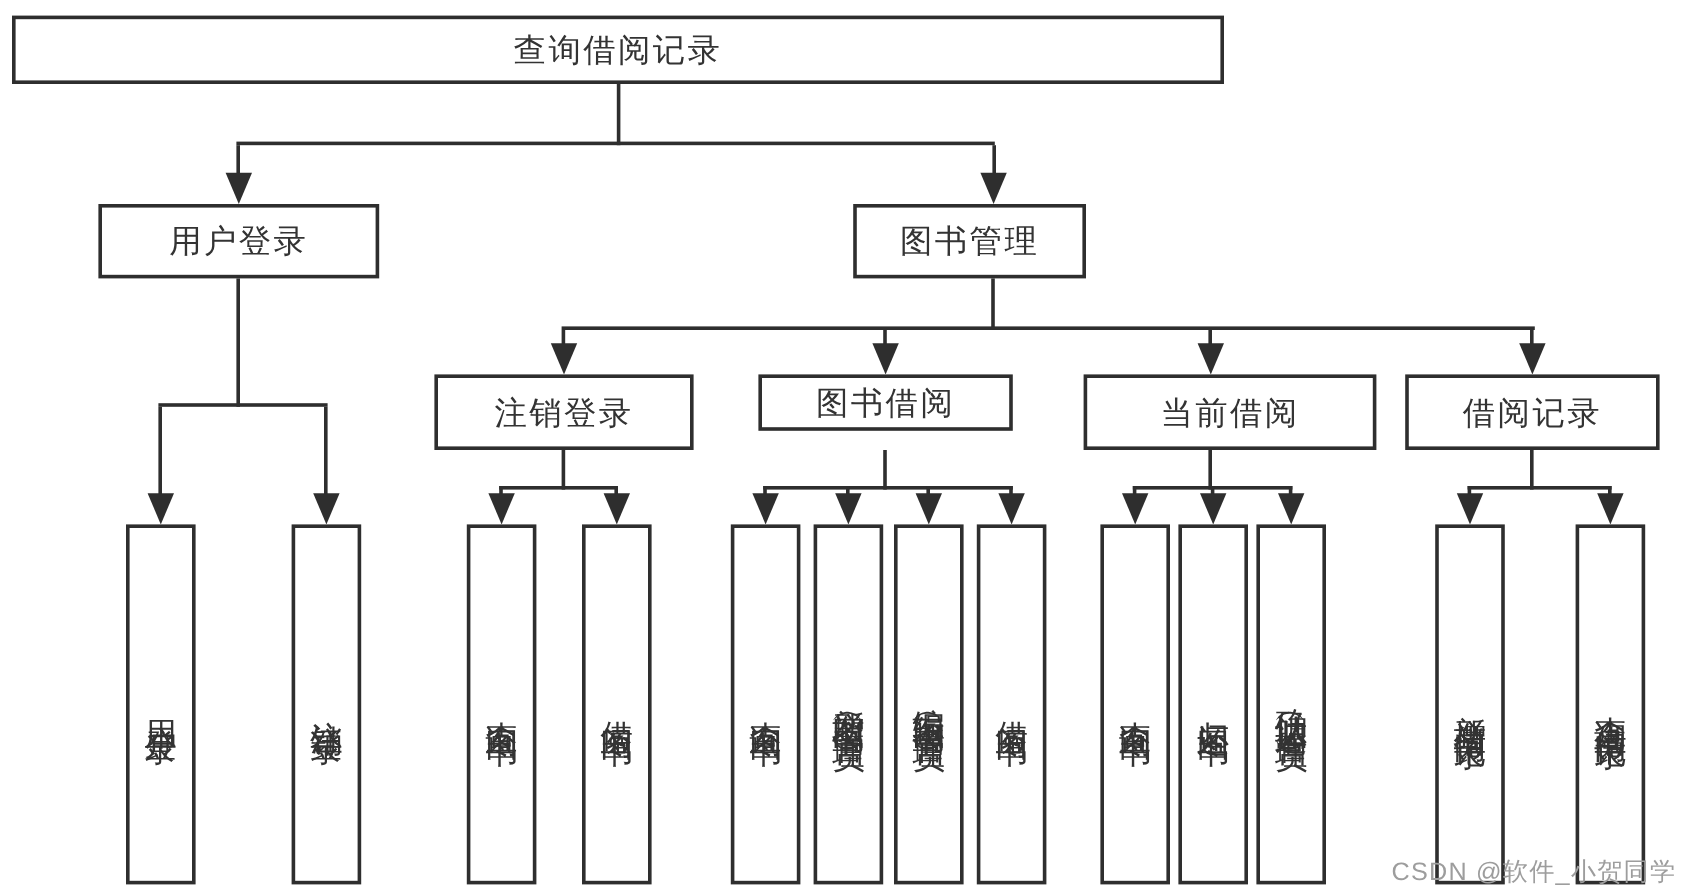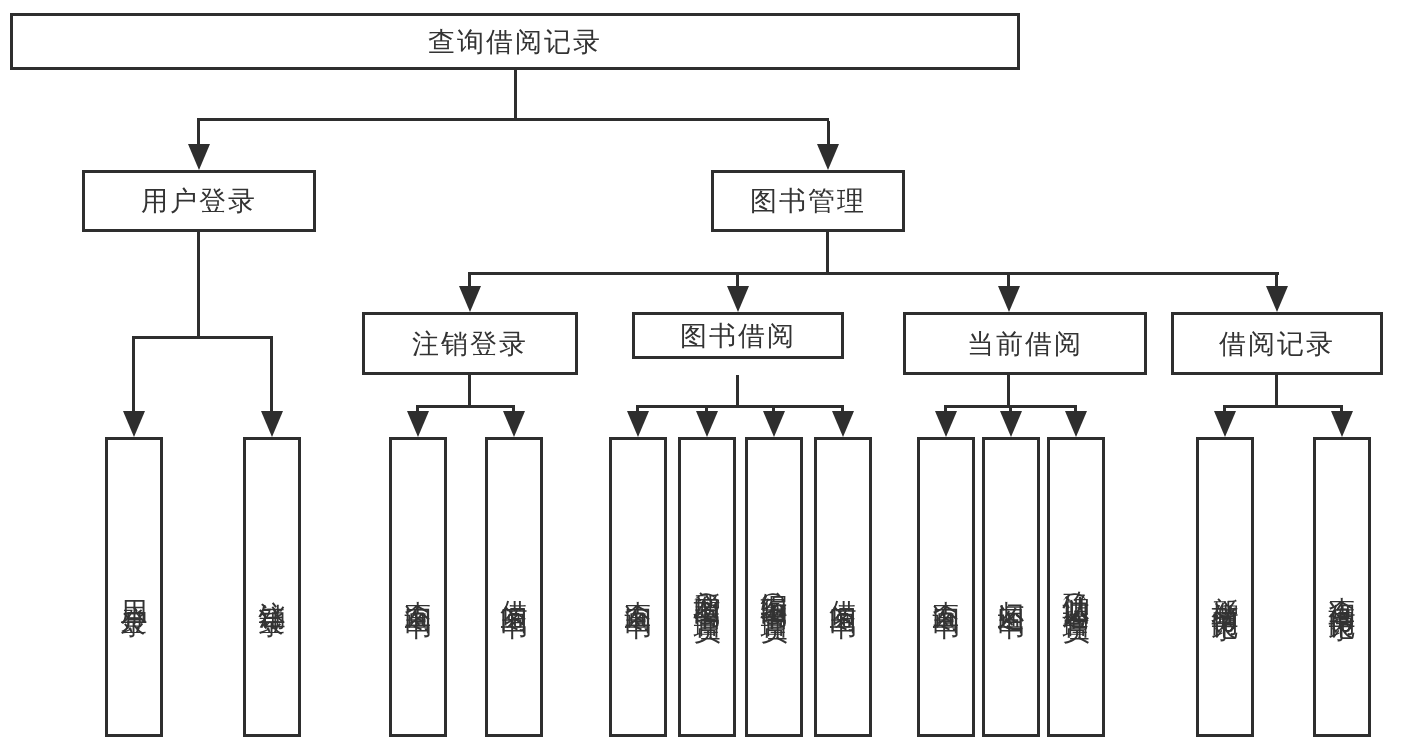--- a/index.html
+++ b/index.html
@@ -184,14 +184,15 @@
     <span class="vtext">确认归还（管理员）</span>
   </div>
 
   <div class="box leaf" style="left:1196px">
     <span class="vtext">新增借阅记录</span>
   </div>
   <div class="box leaf" style="left:1313px">
     <span class="vtext">查询借阅记录</span>
   </div>
 
+  <div class="watermark">CSDN @软件_小贺同学</div>
 
 </div>
 
 </body></html>

